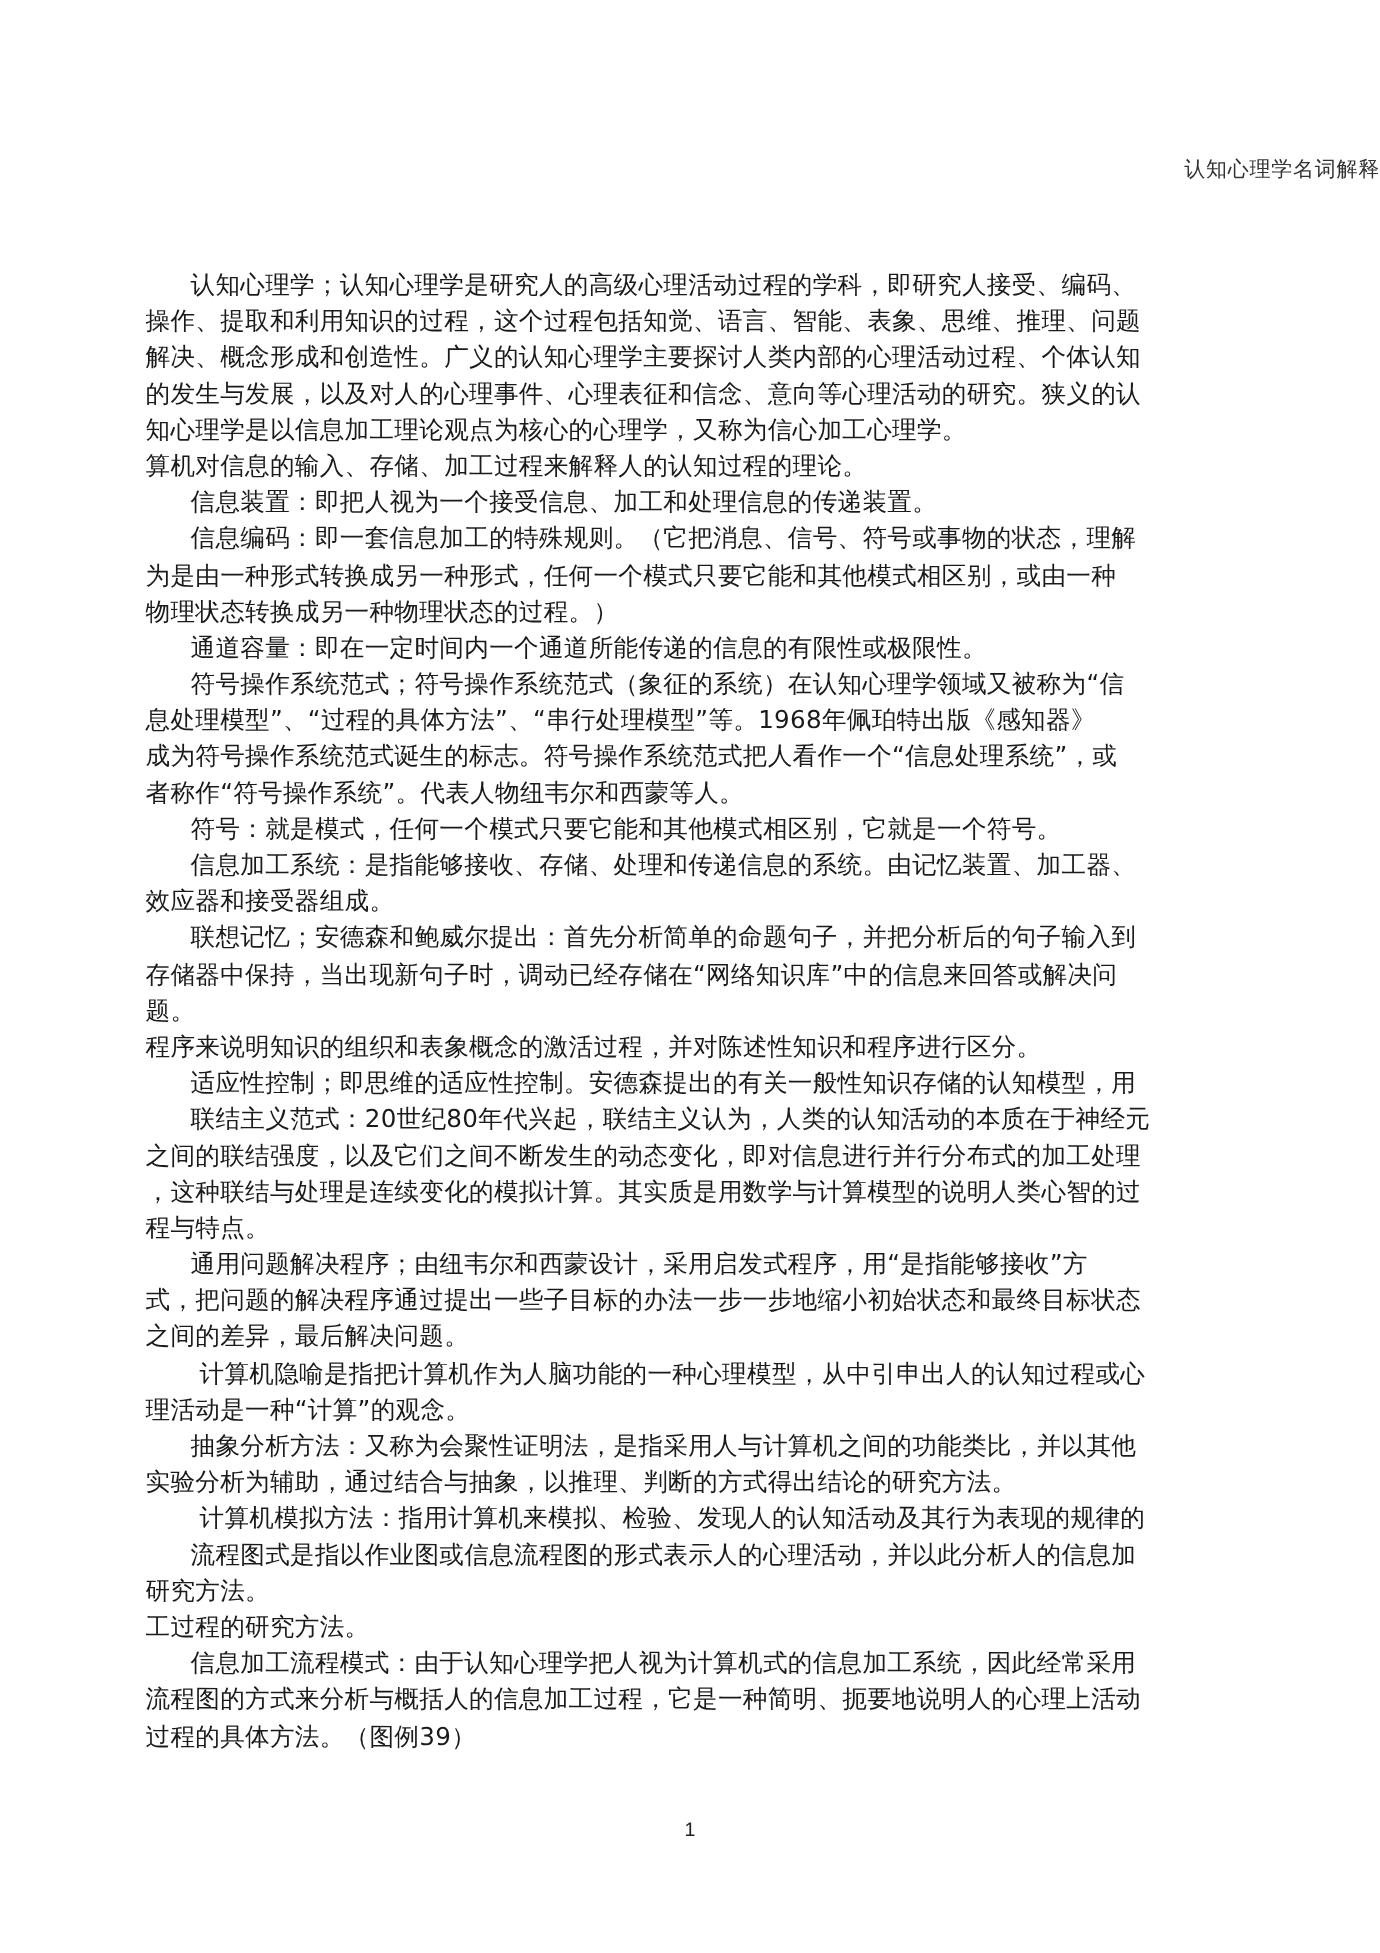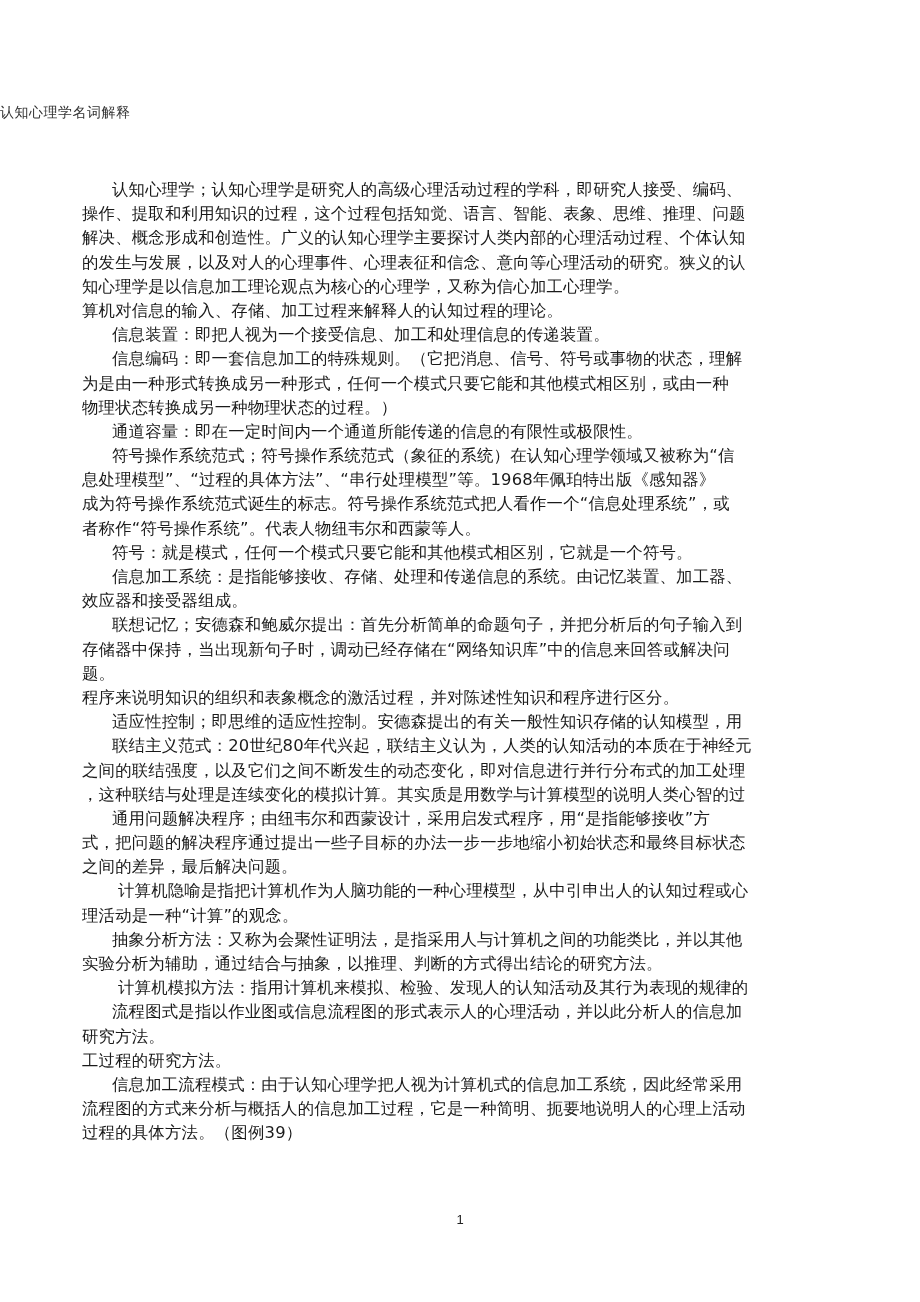--- a/index.html
+++ b/index.html
@@ -1,20 +1,20 @@
 <!DOCTYPE html>
 <html><head>
 <meta charset="utf-8">
 <style>
   html, body { margin: 0; padding: 0; background: #ffffff; }
   body { width: 920px; height: 1302px; position: relative; overflow: hidden;
     font-family: "DejaVu Sans", "Liberation Sans", sans-serif; color: #1a1a1a; }
-  .title { position: absolute; top: 104px; left: 0; width: 920px; text-align: left;
+  .title { position: absolute; top: 104px; left: 0; width: 920px; text-align: right;
     font-size: 14px; color: #333; letter-spacing: 0.5px; }
-  .body { position: absolute; top: 178px; left: 82px; width: 745px; }
+  .body { position: absolute; top: 178px; left: 97px; width: 745px; }
   .line { font-size: 16.4px; line-height: 24.2px; height: 24.2px; white-space: nowrap;
     letter-spacing: 0.2px; color: #1a1a1a; }
   .line.indent { padding-left: 30px; }
   .line.indent2 { padding-left: 36px; }
   .page-num { position: absolute; top: 1212px; left: 0; width: 920px; text-align: center;
     font-size: 13px; color: #222; font-family: "Liberation Sans", sans-serif; }
 </style>
 </head>
 <body>
 
@@ -40,20 +40,21 @@
     <div class="line indent">信息加工系统：是指能够接收、存储、处理和传递信息的系统。由记忆装置、加工器、</div>
     <div class="line">效应器和接受器组成。</div>
     <div class="line indent">联想记忆；安德森和鲍威尔提出：首先分析简单的命题句子，并把分析后的句子输入到</div>
     <div class="line">存储器中保持，当出现新句子时，调动已经存储在“网络知识库”中的信息来回答或解决问</div>
     <div class="line">题。</div>
     <div class="line">程序来说明知识的组织和表象概念的激活过程，并对陈述性知识和程序进行区分。</div>
     <div class="line indent">适应性控制；即思维的适应性控制。安德森提出的有关一般性知识存储的认知模型，用</div>
     <div class="line indent">联结主义范式：20世纪80年代兴起，联结主义认为，人类的认知活动的本质在于神经元</div>
     <div class="line">之间的联结强度，以及它们之间不断发生的动态变化，即对信息进行并行分布式的加工处理</div>
     <div class="line">，这种联结与处理是连续变化的模拟计算。其实质是用数学与计算模型的说明人类心智的过</div>
+    <div class="line">程与特点。</div>
     <div class="line indent">通用问题解决程序；由纽韦尔和西蒙设计，采用启发式程序，用“是指能够接收”方</div>
     <div class="line">式，把问题的解决程序通过提出一些子目标的办法一步一步地缩小初始状态和最终目标状态</div>
     <div class="line">之间的差异，最后解决问题。</div>
     <div class="line indent2">计算机隐喻是指把计算机作为人脑功能的一种心理模型，从中引申出人的认知过程或心</div>
     <div class="line">理活动是一种“计算”的观念。</div>
     <div class="line indent">抽象分析方法：又称为会聚性证明法，是指采用人与计算机之间的功能类比，并以其他</div>
     <div class="line">实验分析为辅助，通过结合与抽象，以推理、判断的方式得出结论的研究方法。</div>
     <div class="line indent2">计算机模拟方法：指用计算机来模拟、检验、发现人的认知活动及其行为表现的规律的</div>
     <div class="line indent">流程图式是指以作业图或信息流程图的形式表示人的心理活动，并以此分析人的信息加</div>
     <div class="line">研究方法。</div>

